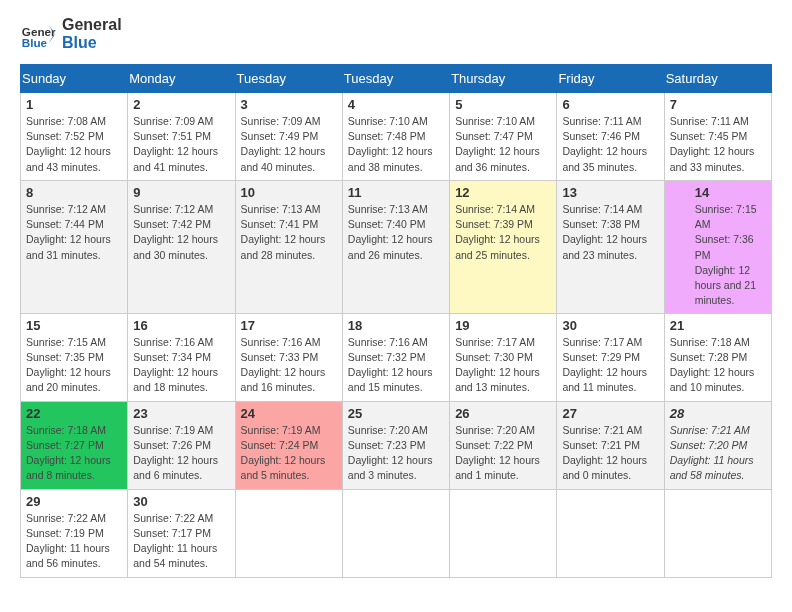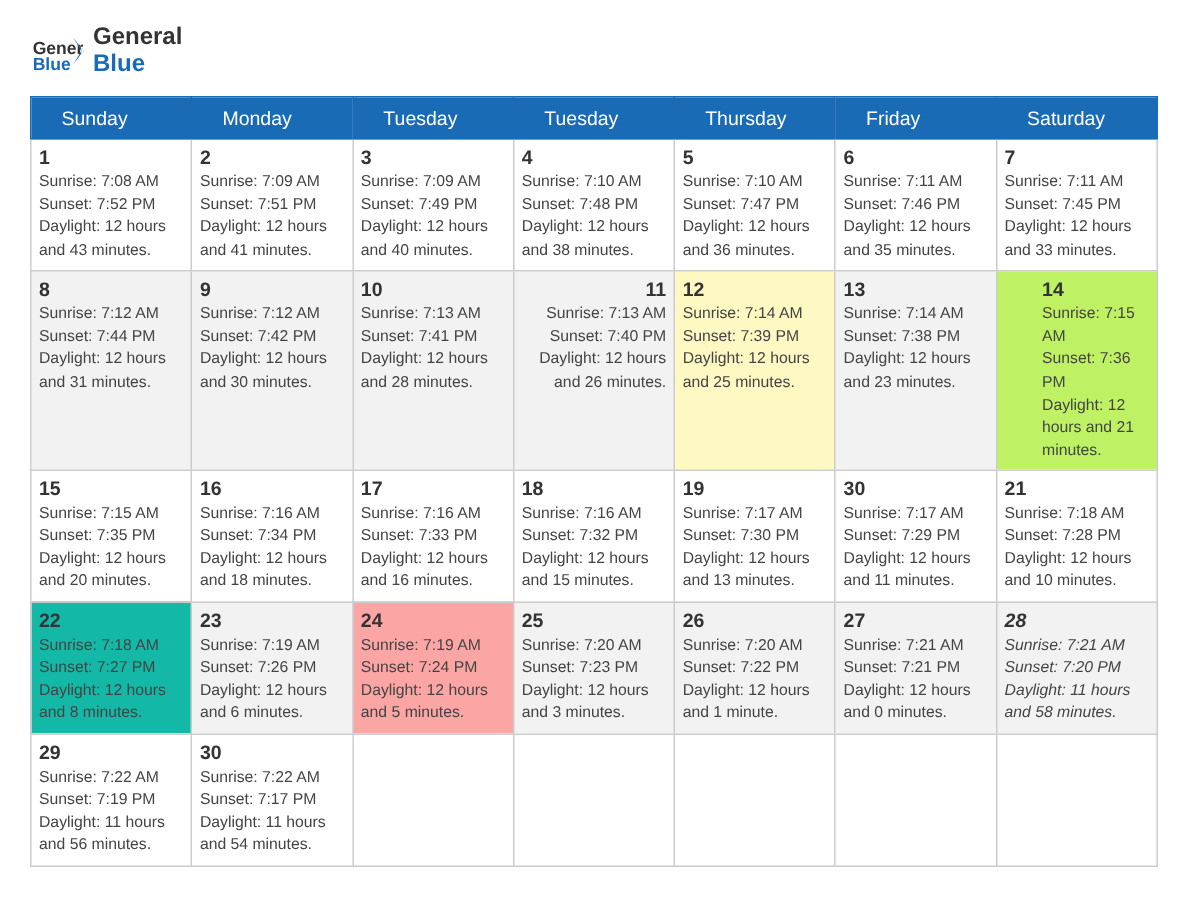--- a/index.html
+++ b/index.html
@@ -38,21 +38,21 @@
       color: #555;
     }
     .calendar-table {
       width: 100%;
       border-collapse: collapse;
       font-size: 11px;
     }
     .calendar-table th {
       background: #1a6bb5;
       color: #fff;
-      padding: 6px 20px;
+      padding: 6px 1px;
       text-align: left;
       font-size: 13px;
       font-weight: normal;
       border: 1px solid #1a6bb5;
     }
     .calendar-table td {
       border: 1px solid #ccc;
       vertical-align: top;
       padding: 4px 5px;
       width: 14.28%;
@@ -118,36 +118,36 @@
         <td><span class="day-number">3</span><span class="day-info">Sunrise: 7:09 AM<br>Sunset: 7:49 PM<br>Daylight: 12 hours and 40 minutes.</span></td>
         <td><span class="day-number">4</span><span class="day-info">Sunrise: 7:10 AM<br>Sunset: 7:48 PM<br>Daylight: 12 hours and 38 minutes.</span></td>
         <td><span class="day-number">5</span><span class="day-info">Sunrise: 7:10 AM<br>Sunset: 7:47 PM<br>Daylight: 12 hours and 36 minutes.</span></td>
         <td><span class="day-number">6</span><span class="day-info">Sunrise: 7:11 AM<br>Sunset: 7:46 PM<br>Daylight: 12 hours and 35 minutes.</span></td>
         <td><span class="day-number">7</span><span class="day-info">Sunrise: 7:11 AM<br>Sunset: 7:45 PM<br>Daylight: 12 hours and 33 minutes.</span></td>
       </tr>
       <tr>
         <td style="background: rgb(242, 242, 242);"><span class="day-number">8</span><span class="day-info">Sunrise: 7:12 AM<br>Sunset: 7:44 PM<br>Daylight: 12 hours and 31 minutes.</span></td>
         <td style="background: rgb(242, 242, 242);"><span class="day-number">9</span><span class="day-info">Sunrise: 7:12 AM<br>Sunset: 7:42 PM<br>Daylight: 12 hours and 30 minutes.</span></td>
         <td style="background: rgb(242, 242, 242); margin-left: 20px;"><span class="day-number">10</span><span class="day-info">Sunrise: 7:13 AM<br>Sunset: 7:41 PM<br>Daylight: 12 hours and 28 minutes.</span></td>
-        <td style="background: rgb(242, 242, 242); text-align: right;"><span class="day-number">11</span><span class="day-info">Sunrise: 7:13 AM<br>Sunset: 7:40 PM<br>Daylight: 12 hours and 26 minutes.</span></td>
+        <td style="background: rgb(242, 242, 242);"><span class="day-number">11</span><span class="day-info">Sunrise: 7:13 AM<br>Sunset: 7:40 PM<br>Daylight: 12 hours and 26 minutes.</span></td>
         <td style="background: #fef9c3;"><span class="day-number">12</span><span class="day-info">Sunrise: 7:14 AM<br>Sunset: 7:39 PM<br>Daylight: 12 hours and 25 minutes.</span></td>
         <td style="background: rgb(242, 242, 242);"><span class="day-number">13</span><span class="day-info">Sunrise: 7:14 AM<br>Sunset: 7:38 PM<br>Daylight: 12 hours and 23 minutes.</span></td>
-        <td style="background: #bef264; padding-left: 30px;"><span class="day-number">14</span><span class="day-info">Sunrise: 7:15 AM<br>Sunset: 7:36 PM<br>Daylight: 12 hours and 21 minutes.</span></td>
+        <td style="background: #f0abfc; padding-left: 30px;"><span class="day-number">14</span><span class="day-info">Sunrise: 7:15 AM<br>Sunset: 7:36 PM<br>Daylight: 12 hours and 21 minutes.</span></td>
       </tr>
       <tr>
         <td><span class="day-number">15</span><span class="day-info">Sunrise: 7:15 AM<br>Sunset: 7:35 PM<br>Daylight: 12 hours and 20 minutes.</span></td>
         <td><span class="day-number">16</span><span class="day-info">Sunrise: 7:16 AM<br>Sunset: 7:34 PM<br>Daylight: 12 hours and 18 minutes.</span></td>
         <td><span class="day-number">17</span><span class="day-info">Sunrise: 7:16 AM<br>Sunset: 7:33 PM<br>Daylight: 12 hours and 16 minutes.</span></td>
         <td><span class="day-number">18</span><span class="day-info">Sunrise: 7:16 AM<br>Sunset: 7:32 PM<br>Daylight: 12 hours and 15 minutes.</span></td>
         <td><span class="day-number">19</span><span class="day-info">Sunrise: 7:17 AM<br>Sunset: 7:30 PM<br>Daylight: 12 hours and 13 minutes.</span></td>
         <td><span class="day-number">30</span><span class="day-info">Sunrise: 7:17 AM<br>Sunset: 7:29 PM<br>Daylight: 12 hours and 11 minutes.</span></td>
         <td><span class="day-number">21</span><span class="day-info">Sunrise: 7:18 AM<br>Sunset: 7:28 PM<br>Daylight: 12 hours and 10 minutes.</span></td>
       </tr>
       <tr>
-        <td style="background: #14b8a6;"><span class="day-number">22</span><span class="day-info">Sunrise: 7:18 AM<br>Sunset: 7:27 PM<br>Daylight: 12 hours and 8 minutes.</span></td>
+        <td style="background: #22c55e;"><span class="day-number">22</span><span class="day-info">Sunrise: 7:18 AM<br>Sunset: 7:27 PM<br>Daylight: 12 hours and 8 minutes.</span></td>
         <td style="background: rgb(242, 242, 242);"><span class="day-number">23</span><span class="day-info">Sunrise: 7:19 AM<br>Sunset: 7:26 PM<br>Daylight: 12 hours and 6 minutes.</span></td>
         <td style="background: #fca5a5;"><span class="day-number">24</span><span class="day-info">Sunrise: 7:19 AM<br>Sunset: 7:24 PM<br>Daylight: 12 hours and 5 minutes.</span></td>
         <td style="background: rgb(242, 242, 242);"><span class="day-number">25</span><span class="day-info">Sunrise: 7:20 AM<br>Sunset: 7:23 PM<br>Daylight: 12 hours and 3 minutes.</span></td>
         <td style="background: rgb(242, 242, 242);"><span class="day-number">26</span><span class="day-info">Sunrise: 7:20 AM<br>Sunset: 7:22 PM<br>Daylight: 12 hours and 1 minute.</span></td>
         <td style="background: rgb(242, 242, 242);"><span class="day-number">27</span><span class="day-info">Sunrise: 7:21 AM<br>Sunset: 7:21 PM<br>Daylight: 12 hours and 0 minutes.</span></td>
         <td style="background: rgb(242, 242, 242); font-style: italic;"><span class="day-number">28</span><span class="day-info">Sunrise: 7:21 AM<br>Sunset: 7:20 PM<br>Daylight: 11 hours and 58 minutes.</span></td>
       </tr>
       <tr>
         <td><span class="day-number">29</span><span class="day-info">Sunrise: 7:22 AM<br>Sunset: 7:19 PM<br>Daylight: 11 hours and 56 minutes.</span></td>
         <td><span class="day-number">30</span><span class="day-info">Sunrise: 7:22 AM<br>Sunset: 7:17 PM<br>Daylight: 11 hours and 54 minutes.</span></td>

